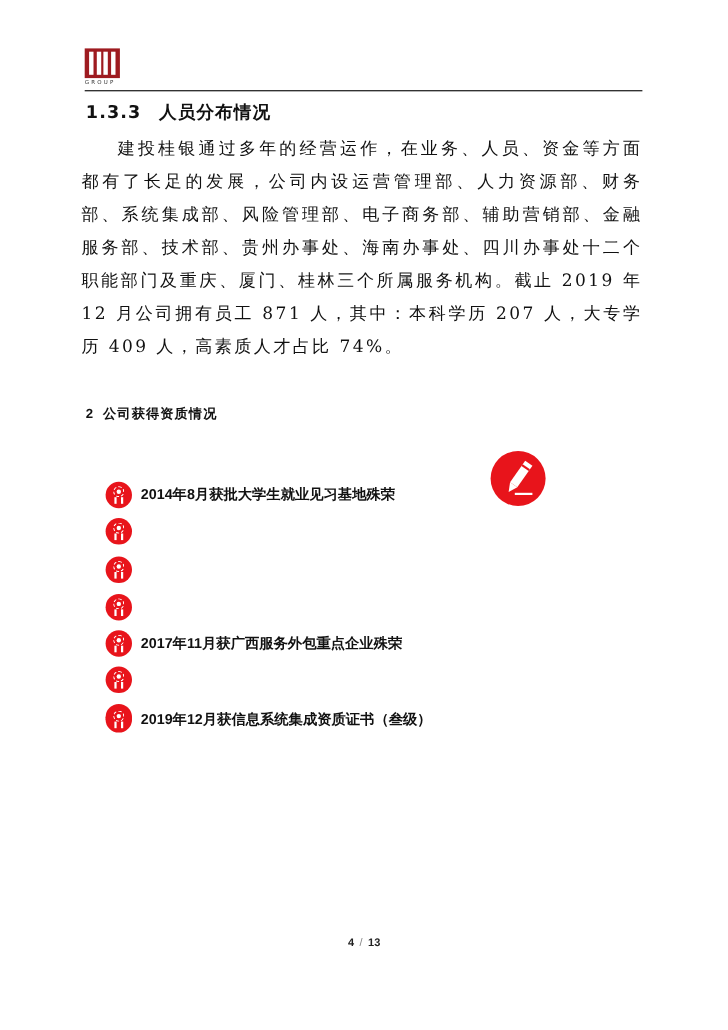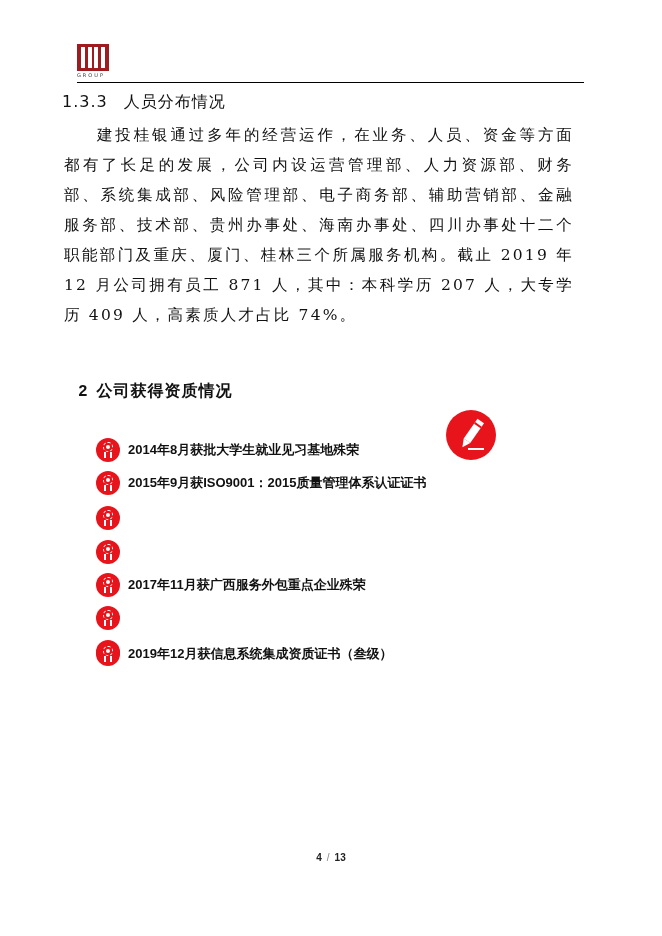--- a/index.html
+++ b/index.html
@@ -3,24 +3,24 @@
 <meta charset="utf-8">
 <style>
   html, body { margin:0; padding:0; background:#fff; }
   body { width:662px; height:936px; position:relative; overflow:hidden;
          font-family:"DejaVu Serif", serif; color:#111; }
   .logo { position:absolute; left:77px; top:44px; width:32px; height:34px; }
   .logo-box { width:32px; height:27px; background:#9e1b20; position:relative; }
   .logo-box span { position:absolute; top:3px; width:4px; height:21px; background:#fff; }
   .logo-text { font-family:"DejaVu Sans", sans-serif; font-size:5px; letter-spacing:2px; color:#333; margin-top:1px; }
   .header-rule { position:absolute; left:77px; top:82px; width:507px; height:1px; background:#000; }
-  .h3 { position:absolute; left:62px; top:92px; font-family:"DejaVu Sans", sans-serif; font-weight:normal; font-size:16px; letter-spacing:1px; }
+  .h3 { position:absolute; left:78px; top:92px; font-family:"DejaVu Sans", sans-serif; font-weight:bold; font-size:16px; letter-spacing:1px; }
   .h3 .num { margin-right:16px; }
-  .para { position:absolute; left:64px; top:120px; width:510px; font-size:15.5px; line-height:30px; letter-spacing:2.2px; text-indent:33px; text-align:justify; }
-  .h2 { position:absolute; left:78px; top:381px; font-family:Liberation Mono, monospace; font-weight:bold; font-size:16px; letter-spacing:1px; }
+  .para { position:absolute; left:74px; top:120px; width:510px; font-size:15.5px; line-height:30px; letter-spacing:2.2px; text-indent:33px; text-align:justify; }
+  .h2 { position:absolute; left:78px; top:368px; font-family:Liberation Sans, sans-serif; font-weight:bold; font-size:12px; letter-spacing:1px; }
   .h2 .num { margin-right:8px; }
   .award { position:absolute; left:96px; display:flex; align-items:center; }
   .award-icon { width:24px; height:24px; border-radius:50%; background:#e8141b; position:relative; flex:none; }
   .award-icon .rosette { position:absolute; left:7px; top:4px; width:10px; height:10px; border-radius:50%; border:1px dashed #fff; box-sizing:border-box; }
   .award-icon .rosette::after { content:""; position:absolute; left:2px; top:2px; width:4px; height:4px; border-radius:50%; background:#fff; }
   .award-icon .ribbon { position:absolute; left:8px; top:14px; width:8px; height:6px; border-left:2px solid #fff; border-right:2px solid #fff; box-sizing:border-box; }
   .award-text { font-family:"Liberation Sans", sans-serif; font-weight:bold; font-size:13px; margin-left:8px; white-space:nowrap; color:#111; }
   .pencil-badge { position:absolute; left:446px; top:410px; width:50px; height:50px; border-radius:50%; background:#e8141b; }
   .pencil-badge svg { position:absolute; left:0; top:0; }
   .page-num { position:absolute; left:0; width:662px; top:852px; text-align:center; font-family:"Liberation Sans", sans-serif; font-weight:bold; font-size:10px; color:#222; }
@@ -65,21 +65,20 @@
       <div class="rosette"></div>
       <div class="ribbon"></div>
     </div>
   <span class="award-text">2014年8月获批大学生就业见习基地殊荣</span>
 </div>
 <div class="award" style="top:471px">
   <div class="award-icon">
       <div class="rosette"></div>
       <div class="ribbon"></div>
     </div>
-  <span class="award-text">2015年9月获ISO9001：2015质量管理体系认证证书</span>
 </div>
 <div class="award" style="top:506px">
   <div class="award-icon">
       <div class="rosette"></div>
       <div class="ribbon"></div>
     </div>
 </div>
 <div class="award" style="top:540px">
   <div class="award-icon">
       <div class="rosette"></div>

